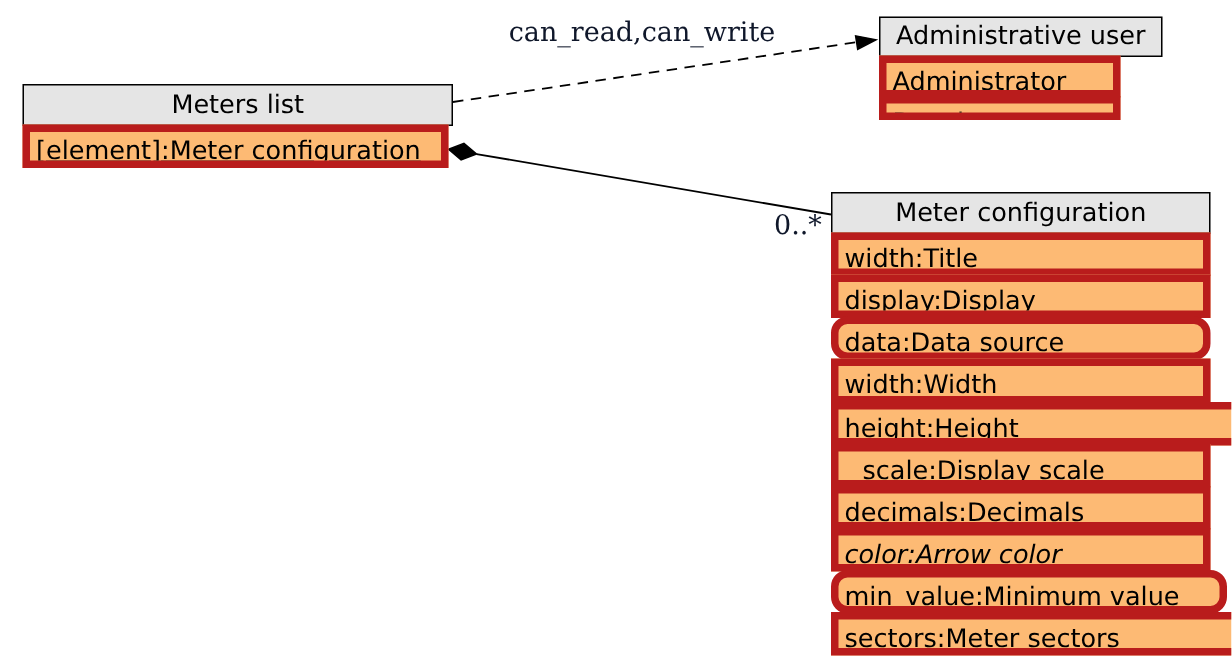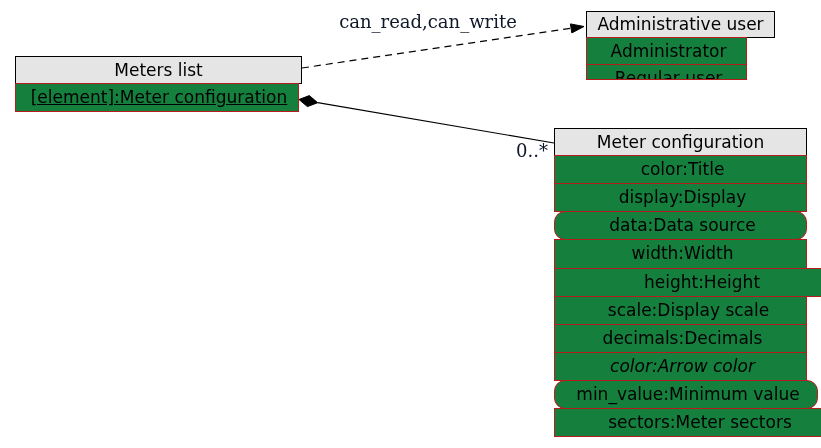--- a/index.html
+++ b/index.html
@@ -22,24 +22,24 @@
     box-sizing: border-box;
     border: 1px solid #000000;
     background: #e5e5e5;
     text-align: center;
     font-size: 17px;
     white-space: nowrap;
     overflow: hidden;
   }
   .node-row {
     box-sizing: border-box;
-    border: 1px solid #b91c1c;
-    background: #15803d;
+    border: 5px solid #b91c1c;
+    background: #fdba74;
     margin-top: -1px;
-    text-align: center;
+    text-align: left;
     padding-left: 4px;
     font-size: 17px;
     white-space: nowrap;
     overflow: hidden;
   }
   .edge-label {
     position: absolute;
     font-family: "DejaVu Serif", serif;
     font-size: 18px;
     line-height: 22px;
@@ -73,21 +73,21 @@
   </div>
 
   <div class="node" style="left:586px; top:11px;">
     <div class="node-hdr" style="width:189px; height:27px; line-height:25px;">Administrative user</div>
     <div class="node-row" style="width:161px; height:28px; line-height:26px;">Administrator</div>
     <div class="node-row" style="width:161px; height:16px; line-height:26px;">Regular user</div>
   </div>
 
   <div class="node" style="left:554px; top:128px;">
     <div class="node-hdr" style="width:253px; height:28px; line-height:26px;">Meter configuration</div>
-    <div class="node-row" style="width:253px; height:29px; line-height:27px;">color:Title</div>
+    <div class="node-row" style="width:253px; height:29px; line-height:27px;">width:Title</div>
     <div class="node-row" style="width:253px; height:29px; line-height:27px;">display:Display</div>
     <div class="node-row" style="width:253px; height:29px; line-height:27px;border-radius:11px;">data:Data source</div>
     <div class="node-row" style="width:253px; height:30px; line-height:27px;">width:Width</div>
     <div class="node-row" style="width:292px; height:29px; line-height:27px;">height:Height</div>
     <div class="node-row" style="width:253px; height:29px; line-height:27px;padding-left:16px;">scale:Display scale</div>
     <div class="node-row" style="width:253px; height:29px; line-height:27px;">decimals:Decimals</div>
     <div class="node-row" style="width:253px; height:29px; line-height:27px;font-style:italic;">color:Arrow color</div>
     <div class="node-row" style="width:264px; height:29px; line-height:27px;border-radius:11px;">min_value:Minimum value</div>
     <div class="node-row" style="width:288px; height:29px; line-height:27px;">sectors:Meter sectors</div>
   </div>

